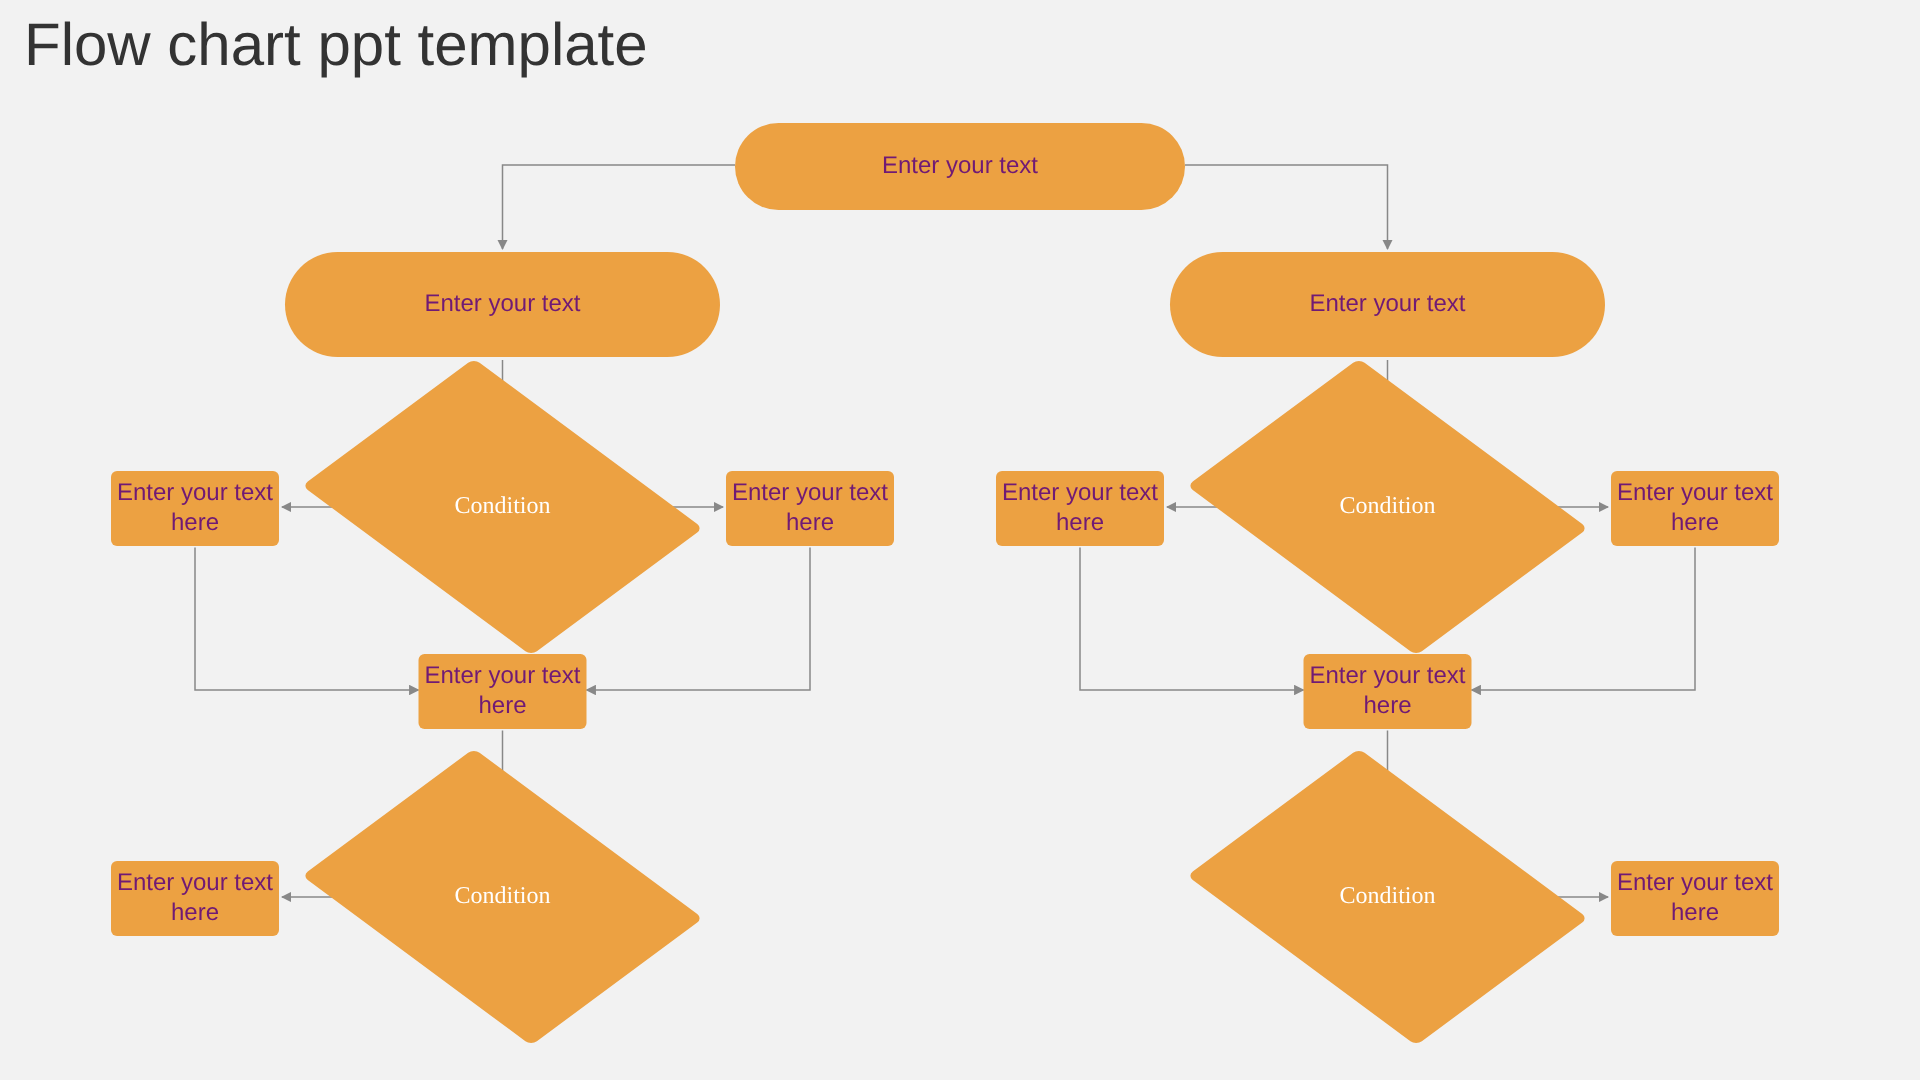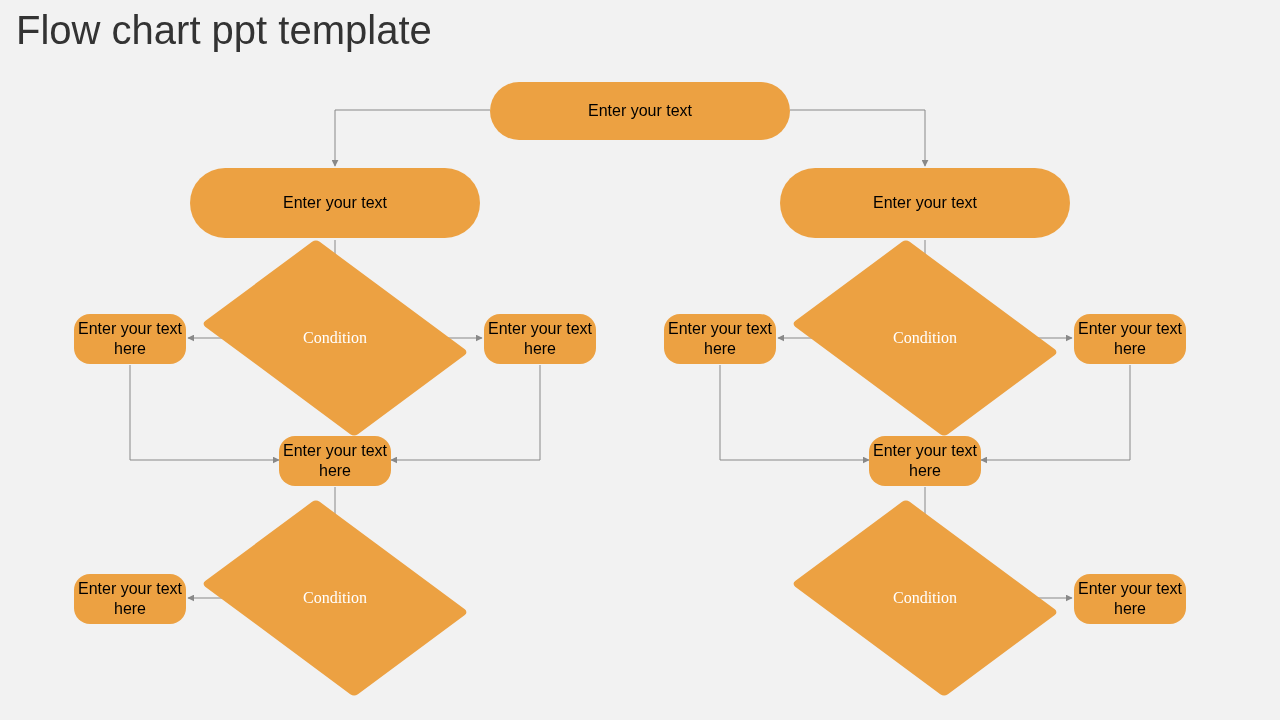--- a/index.html
+++ b/index.html
@@ -23,37 +23,37 @@
     color: #333;
   }
   .node {
     position: absolute;
     display: flex;
     align-items: center;
     justify-content: center;
     text-align: center;
     font-size: 16px;
     line-height: 1.25;
-    color: #000000;
+    color: #701a75;
     box-sizing: border-box;
   }
   .pill-large {
     width: 300px;
     height: 58px;
     border-radius: 30px;
   }
   .pill-med {
     width: 290px;
     height: 70px;
     border-radius: 36px;
   }
   .box-sm {
     width: 112px;
     height: 50px;
-    border-radius: 16px;
+    border-radius: 4px;
   }
   .diamond {
     width: 160px;
     height: 120px;
     position: absolute;
   }
   .diamond > .shape {
     position: absolute;
     inset: 0;
     transform: scaleX(1.35) rotate(45deg);

